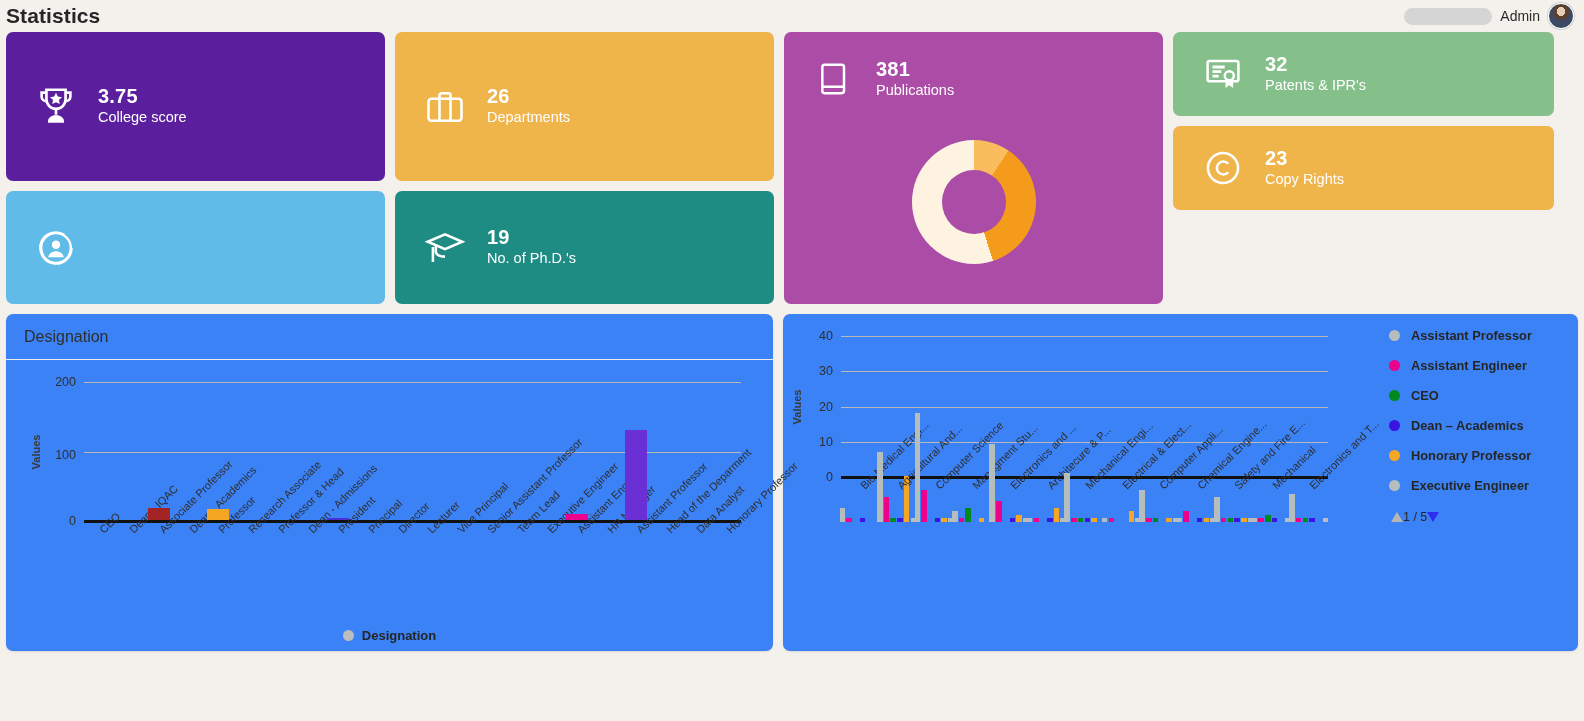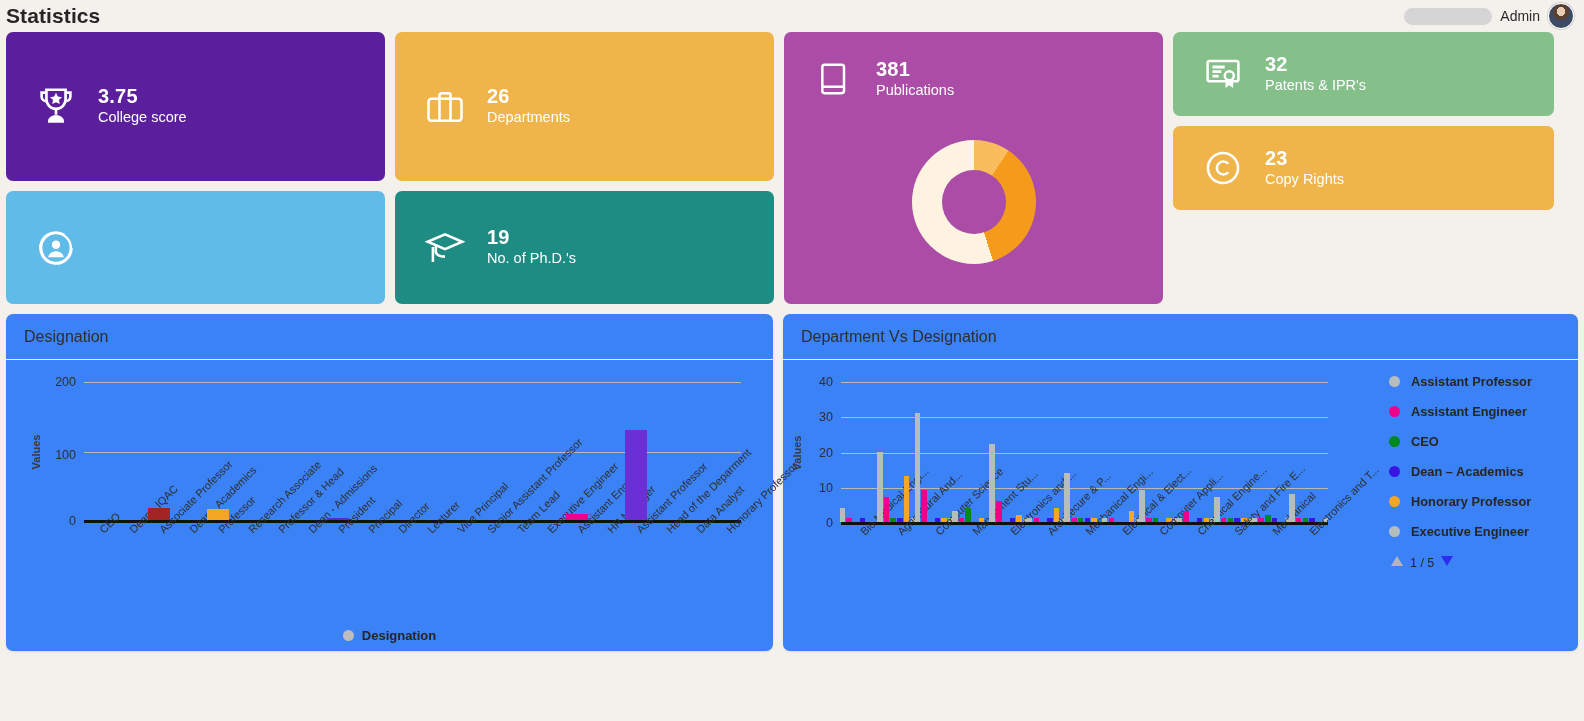--- a/index.html
+++ b/index.html
@@ -128,21 +128,21 @@
   .legend-txt { font-size: 13px; color: #262626; font-weight: bold; }
 
   .legend-side {
     position: absolute; right: 14px; top: 14px;
     width: 175px;
     display: flex; flex-direction: column; gap: 15px;
   }
   .legend-row { display: flex; align-items: center; gap: 11px; }
   .legend-row .legend-txt { font-weight: bold; font-size: 12.8px; }
   .legend-pager {
-    display: flex; align-items: flex-start; gap: 7px; margin-top: 2px; padding-left: 2px;
+    display: flex; align-items: center; gap: 0; margin-top: 2px; padding-left: 2px;
     font-size: 12.5px; color: #262626;
   }
   .tri-up {
     width: 0; height: 0; border-left: 6px solid transparent; border-right: 6px solid transparent;
     border-bottom: 10px solid #b6b6b6;
   }
   .tri-down {
     width: 0; height: 0; border-left: 6px solid transparent; border-right: 6px solid transparent;
     border-top: 10px solid #2d2df0;
   }
@@ -321,23 +321,20 @@
           <div class="xlab" style="left: 718.068px; top: 167px;">Honorary Professor</div>
         </div>
       <div class="legend-bottom">
         <span class="legend-dot" style="background:#bdbdbd"></span>
         <span class="legend-txt">Designation</span>
       </div>
     </div>
   </div>
 
   <div class="panel panel-right">
-    <div class="panel-head">
-      <div class="panel-title">Department Vs Designation</div>
-    </div>
     <div class="panel-body">
       <div class="chart" id="department-chart">
           <div class="ytick" style="top: 163px; width: 50px; left: 0px;">0</div>
           <div class="gridline" style="left: 58px; top: 127.75px; width: 487px;"></div>
           <div class="ytick" style="top: 127.75px; width: 50px; left: 0px;">10</div>
           <div class="gridline" style="left: 58px; top: 92.5px; width: 487px;"></div>
           <div class="ytick" style="top: 92.5px; width: 50px; left: 0px;">20</div>
           <div class="gridline" style="left: 58px; top: 57.25px; width: 487px;"></div>
           <div class="ytick" style="top: 57.25px; width: 50px; left: 0px;">30</div>
           <div class="gridline" style="left: 58px; top: 22px; width: 487px;"></div>

